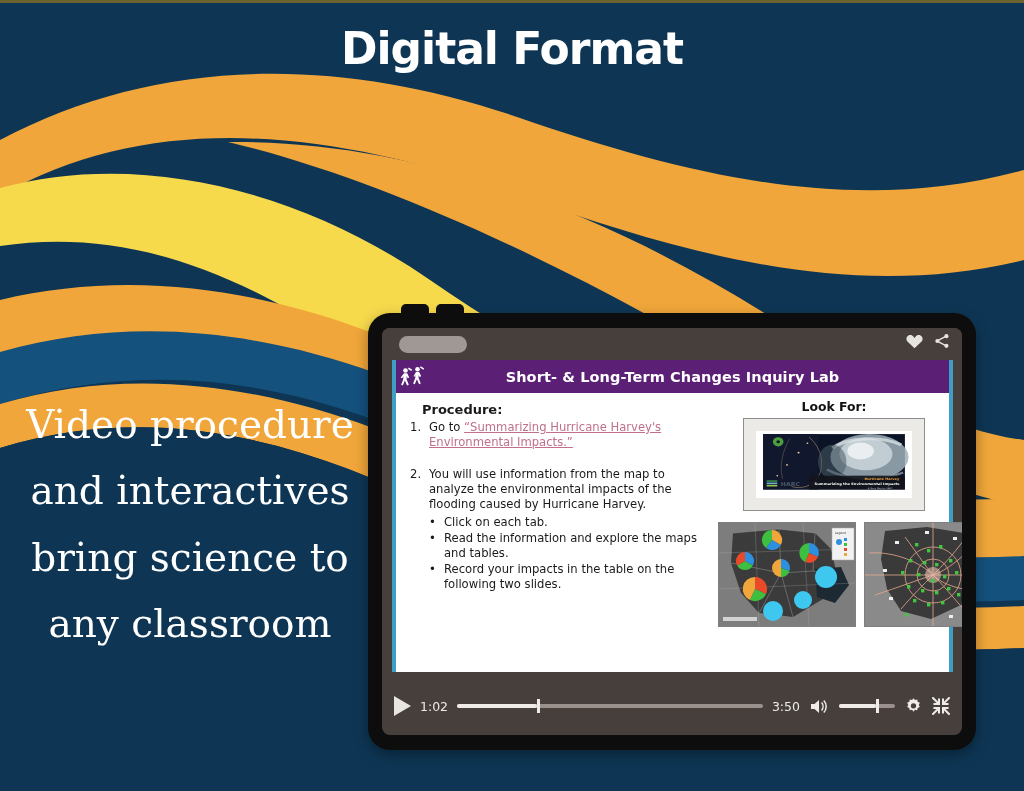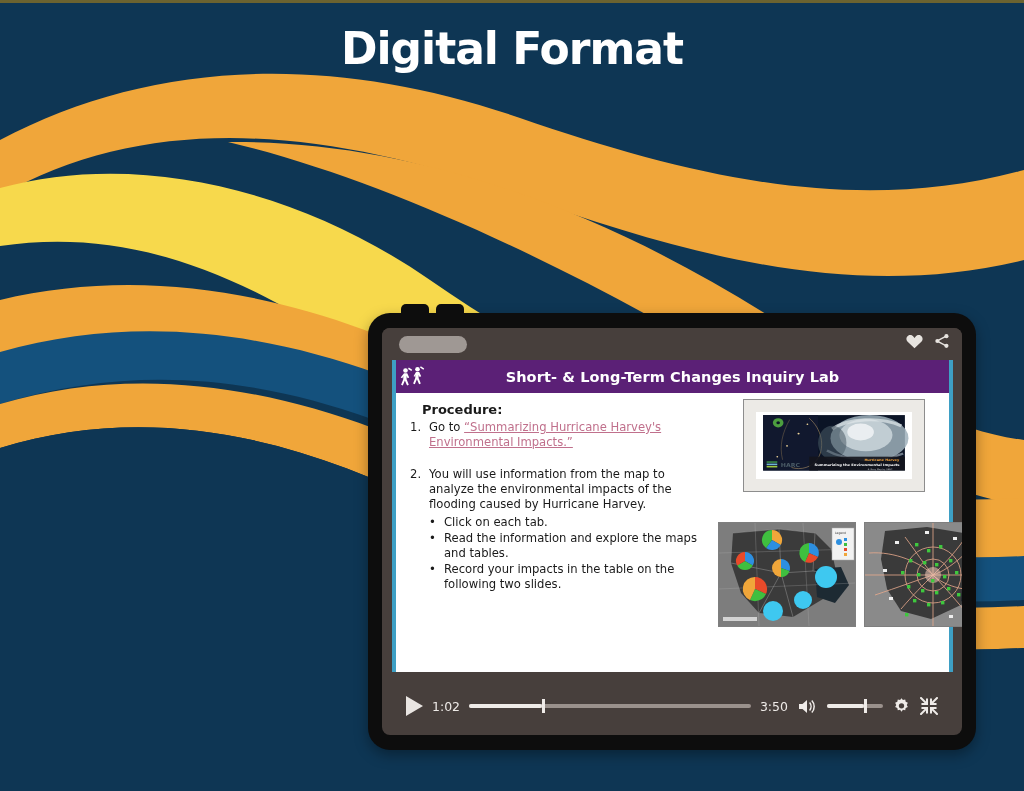--- a/index.html
+++ b/index.html
@@ -76,21 +76,21 @@
 
   .lookfor{position:absolute;left:322px;top:6px;width:232px;}
   .lookfor-ttl{text-align:center;font-size:12.4px;font-weight:700;color:#111;
                font-family:"DejaVu Sans",sans-serif;margin-bottom:4px;}
   .thumb-main{margin:0 auto;width:182px;height:93px;background:#eceae6;border:1px solid #8d8d8d;padding:12px;box-sizing:border-box;}
   .thumb-row{position:absolute;left:0;top:123px;display:flex;gap:8px;}
   .thumb-sm{width:138px;height:105px;border:1px solid #7f7f7f;box-sizing:border-box;overflow:hidden;background:#6e6e6e;}
 
   
   .ctrls{position:absolute;left:0;bottom:12px;width:580px;height:34px;display:flex;align-items:center;
-         padding:0 24px;box-sizing:border-box;gap:9px;background:#473f3c;}
+         padding:0 12px;box-sizing:border-box;gap:9px;background:#473f3c;}
   .play-tri{width:0;height:0;border-left:17px solid #e9e5e2;border-top:10px solid transparent;border-bottom:10px solid transparent;}
   .tcode{color:#eeeae7;font-size:12.5px;font-family:"DejaVu Sans",sans-serif;}
   .track{position:relative;flex:1;height:4px;background:#9a918c;border-radius:2px;}
   .track .fill{position:absolute;left:0;top:0;height:4px;width:26%;background:#efebe8;border-radius:2px;}
   .track .knob{position:absolute;left:26%;top:-5px;width:3px;height:14px;background:#efebe8;}
   .vol-track{position:relative;width:56px;height:4px;background:#9a918c;border-radius:2px;}
   .vol-track .fill{position:absolute;left:0;top:0;height:4px;width:66%;background:#efebe8;border-radius:2px;}
   .vol-track .knob{position:absolute;left:66%;top:-5px;width:3px;height:14px;background:#efebe8;}
   .cicon{display:block;}
 </style>
@@ -114,20 +114,21 @@
 
     <path d="M0,352 C170,304 340,344 500,428 C660,512 830,566 1024,556 L1024,600 C820,612 650,556 486,470 C330,388 170,352 0,404 Z" fill="#14517d"></path>
 
     <path d="M0,404 C160,356 330,396 492,482 C650,566 820,618 1024,606 L1024,648 C800,660 620,604 452,516 C300,436 150,402 0,448 Z" fill="#f0a63a"></path>
 
     <path d="M0,448 C150,402 300,436 452,516 C620,604 800,660 1024,648 L1024,791 L0,791 Z" fill="#0e3654"></path>
   </svg>
 
   <div class="page-title">Digital Format</div>
 
+  <div class="caption">Video procedure and interactives bring science to any classroom</div>
 
   <div class="player">
     <div class="bezel"></div>
     <div class="nub a"></div>
     <div class="nub b"></div>
 
     <div class="screen">
 
       <div class="pbar">
         <div class="pill"></div>
@@ -193,20 +194,21 @@
                         <span class="bt">•</span>
                         <span>Record your impacts in the table on the following two slides.</span>
                       </li>
                   </ul>
                 </span>
               </li>
             </ul>
           </div>
 
           <div class="lookfor">
+            <div class="lookfor-ttl">Look For:</div>
 
             <div class="thumb-main">
               <svg width="100%" height="100%" viewBox="0 0 176 87" preserveAspectRatio="none">
                 <rect width="176" height="87" fill="#ffffff"></rect>
                 <rect x="8" y="4" width="160" height="72" fill="#0b1426"></rect>
                 <path d="M8 4h62v72H8z" fill="#11182e"></path>
                 <path d="M60 8 C74 22 78 44 70 60 C64 72 50 76 40 72" stroke="#d8b271" stroke-width="1" fill="none" opacity=".55"></path>
                 <path d="M38 10 C30 26 26 44 30 62" stroke="#c9a263" stroke-width=".8" fill="none" opacity=".45"></path>
                 <circle cx="48" cy="28" r="1.2" fill="#f2d79a"></circle>
                   <circle cx="35" cy="44" r="1" fill="#f2d79a"></circle>

